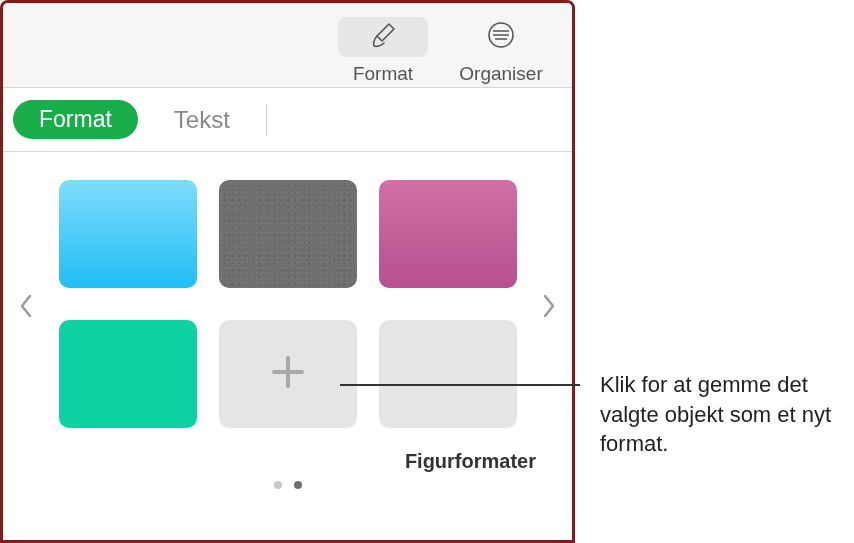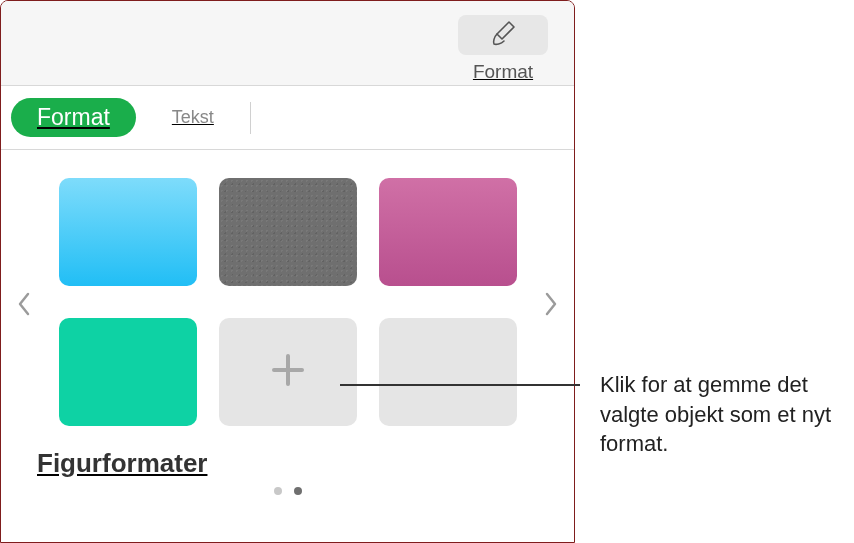--- a/index.html
+++ b/index.html
@@ -11,25 +11,24 @@
       font-family: -apple-system, "Helvetica Neue", Helvetica, Arial, sans-serif;
       width: 854px;
       height: 543px;
       background: #fff;
       position: relative;
     }
     .panel {
       width: 575px;
       height: 543px;
       background: #fff;
-      border: 1px solid #7f1d1d;
+      border: 3px solid #7f1d1d;
       border-radius: 8px 8px 0 0;
       overflow: hidden;
       position: relative;
-      text-decoration: underline;
     }
     .toolbar {
       display: flex;
       justify-content: flex-end;
       align-items: flex-start;
       padding: 8px 16px 0;
       height: 85px;
       background: #f6f6f6;
       border-bottom: 1px solid #d8d8d8;
       gap: 8px;
@@ -68,21 +67,21 @@
     .pill-tab {
       background: #1aae4b;
       color: #fff;
       font-size: 23px;
       font-weight: 500;
       padding: 6px 26px;
       border-radius: 999px;
       margin-left: 2px;
     }
     .text-tab {
-      font-size: 18px;
+      font-size: 24px;
       color: #888;
       padding: 0 36px;
     }
     .divider {
       width: 1px;
       height: 32px;
       background: #d0d0d0;
     }
     .styles-area {
       position: relative;
@@ -127,22 +126,22 @@
     }
     .nav-arrow {
       position: absolute;
       top: 140px;
       color: #9b9b9b;
       cursor: pointer;
     }
     .nav-left { left: 14px; }
     .nav-right { right: 14px; }
     .caption {
-      text-align: left;
-      font-size: 26px;
+      text-align: right;
+      font-size: 20px;
       font-weight: 600;
       color: #333;
       margin-top: 22px;
     }
     .dots {
       display: flex;
       justify-content: center;
       gap: 12px;
       margin-top: 8px;
     }
@@ -189,20 +188,33 @@
     <div class="tool-btn">
       <div class="tool-icon-box active">
         <span>
           <svg width="32" height="32" viewBox="0 0 32 32" fill="none" stroke="#555" stroke-width="1.6" stroke-linecap="round" stroke-linejoin="round">
             <path d="M22 5 L27 10 L15 22 L10 17 Z"></path>
             <path d="M10 17 C7 20 6 25 7 27 C9 28 14 27 17 24"></path>
           </svg>
         </span>
       </div>
       <span class="tool-label">Format</span>
+    </div>
+    <div class="tool-btn">
+      <div class="tool-icon-box">
+        <span>
+          <svg width="32" height="32" viewBox="0 0 32 32" fill="none" stroke="#555" stroke-width="1.6">
+            <circle cx="16" cy="16" r="12"></circle>
+            <line x1="8" y1="12" x2="24" y2="12"></line>
+            <line x1="8" y1="16" x2="24" y2="16"></line>
+            <line x1="10" y1="20" x2="22" y2="20"></line>
+          </svg>
+        </span>
+      </div>
+      <span class="tool-label">Organiser</span>
     </div>
   </div>
 
   <div class="sub-tabs">
     <div class="pill-tab">Format</div>
     <div class="text-tab">Tekst</div>
     <div class="divider"></div>
   </div>
 
   <div class="styles-area">

